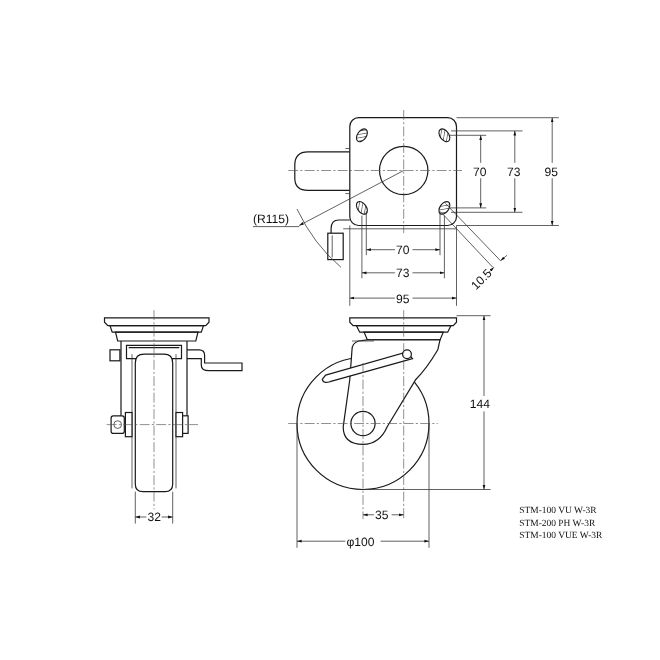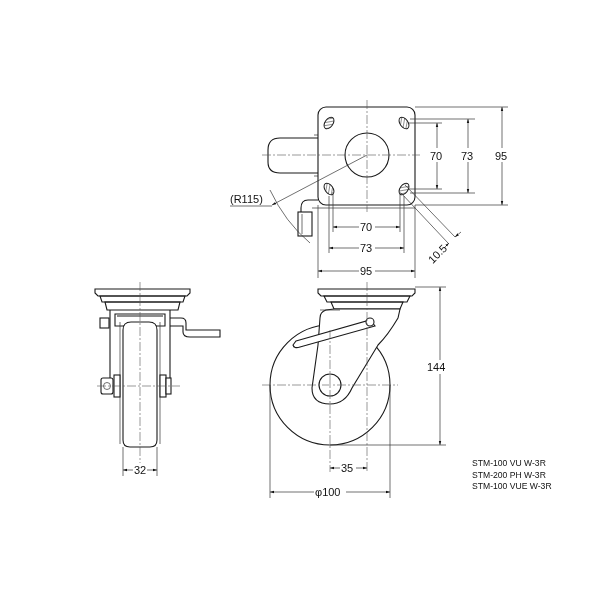--- a/index.html
+++ b/index.html
@@ -4,21 +4,21 @@
 <style>
   html, body { margin:0; padding:0; background:#ffffff; }
   body { width:600px; height:600px; position:relative; overflow:hidden; font-family:"Liberation Sans", sans-serif; }
   #drawing { position:absolute; left:0; top:0; width:600px; height:600px; }
   .ln { stroke:#1a1a1a; stroke-width:1.1; fill:none; }
   .thin { stroke:#333; stroke-width:0.7; fill:none; }
   .cl { stroke:#555; stroke-width:0.6; fill:none; stroke-dasharray:9 2 2 2; }
   .fillw { fill:#fff; stroke:#1a1a1a; stroke-width:1.1; }
   .hatch { fill:url(#hatch); stroke:#1a1a1a; stroke-width:1; }
   .dimtxt { font-family:"Liberation Sans", sans-serif; font-size:11px; fill:#111; }
-  #models { position:absolute; left:472px; top:458px; font-size:8.6px; line-height:11.5px; color:#111; font-family:Liberation Sans, sans-serif; }
+  #models { position:absolute; left:472px; top:458px; font-size:8.6px; line-height:11.5px; color:#111; font-family:Liberation Serif, serif; }
   #models div { white-space:nowrap; }
 </style>
 </head>
 <body>
 
 <svg id="drawing" viewBox="0 0 600 600" xmlns="http://www.w3.org/2000/svg">
   <defs>
     <pattern id="hatch" width="3" height="3" patternUnits="userSpaceOnUse" patternTransform="rotate(45)">
       <line x1="0" y1="0" x2="0" y2="3" stroke="#222" stroke-width="1"></line>
     </pattern>

